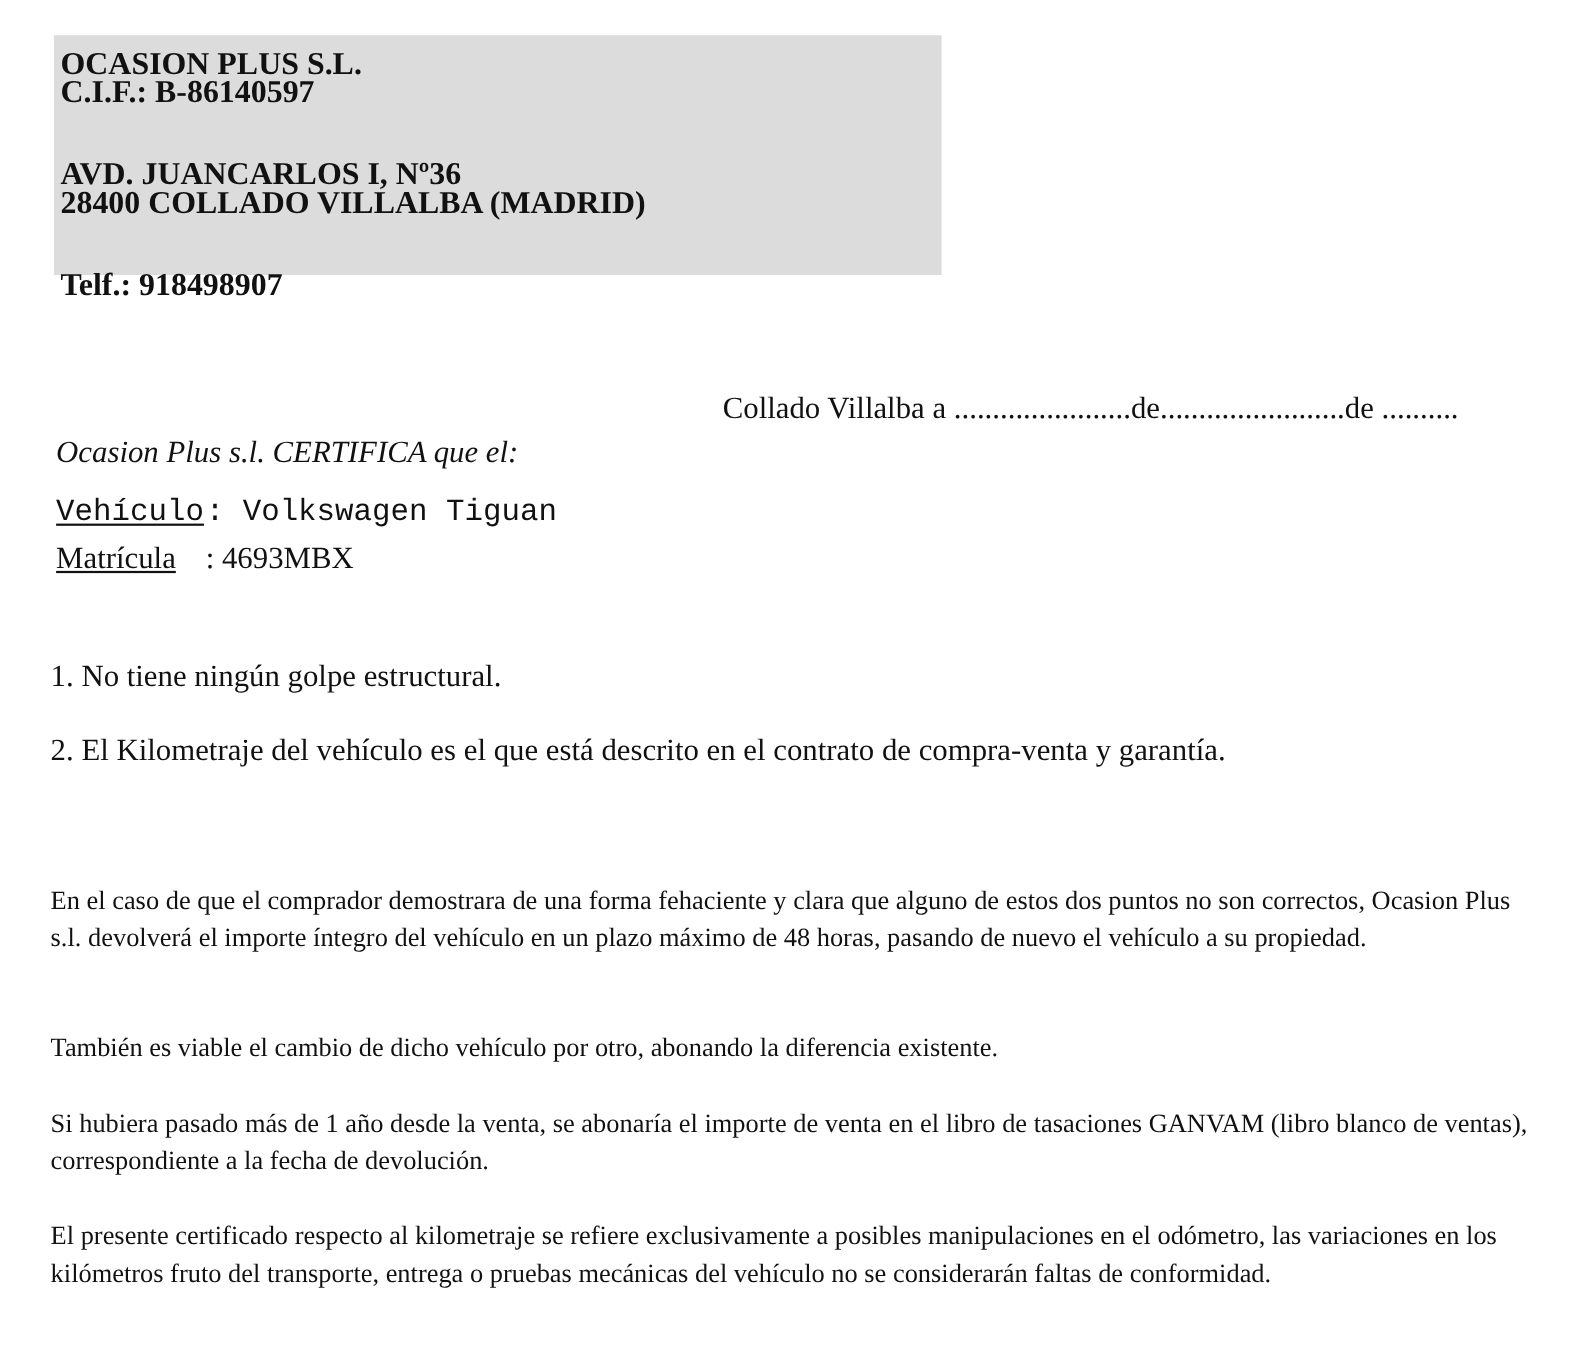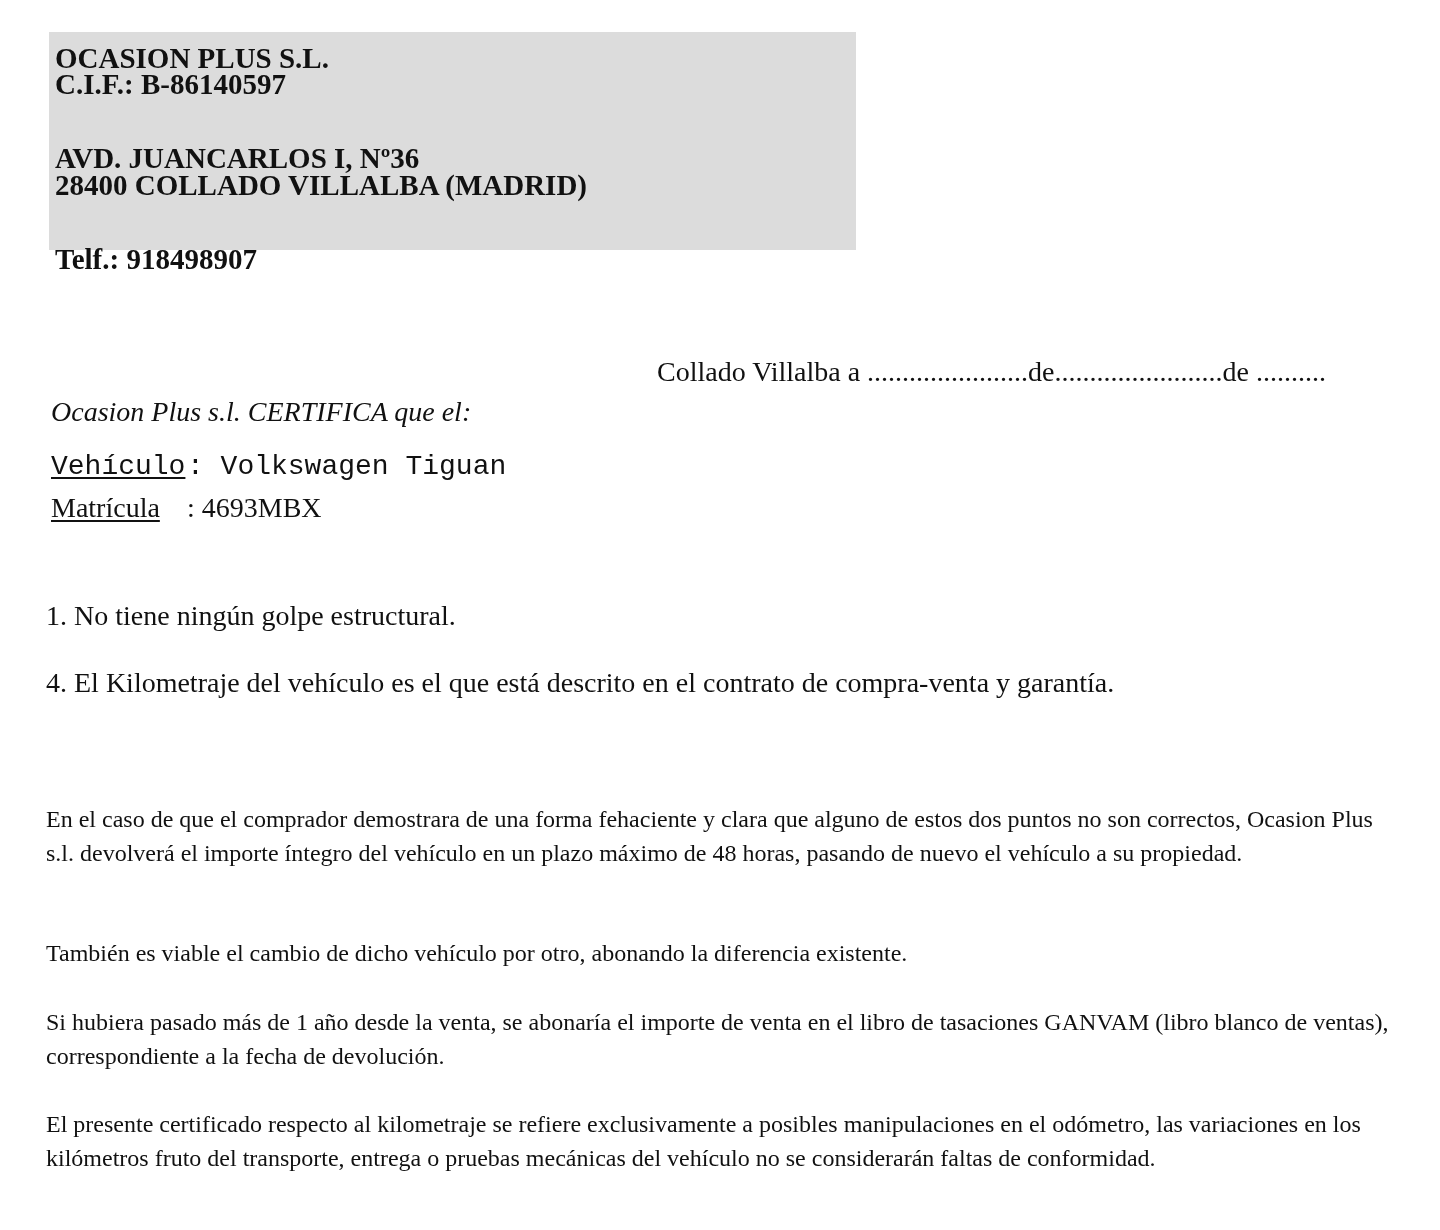--- a/index.html
+++ b/index.html
@@ -44,18 +44,18 @@
 
 <div class="line" style="left:51px; top:395px;font-style:italic;">Ocasion Plus s.l. CERTIFICA que el:</div>
 <div class="line" style="left:51px; top:450px;font-family:Liberation Mono, monospace;">
   <span class="label u">Vehículo</span><span>: Volkswagen Tiguan</span>
 </div>
 <div class="line" style="left:51px; top:491px;">
   <span class="label u">Matrícula</span><span>: 4693MBX</span>
 </div>
 
 <div class="line" style="left:46px; top:599px;">1. No tiene ningún golpe estructural.</div>
-<div class="line" style="left:46px; top:666px;">4. El Kilometraje del vehículo es el que está descrito en el contrato de compra-venta y garantía.</div>
+<div class="line" style="left:46px; top:666px;">2. El Kilometraje del vehículo es el que está descrito en el contrato de compra-venta y garantía.</div>
 
 <div class="para" style="top:802px;">En el caso de que el comprador demostrara de una forma fehaciente y clara que alguno de estos dos puntos no son correctos, Ocasion Plus s.l. devolverá el importe íntegro del vehículo en un plazo máximo de 48 horas, pasando de nuevo el vehículo a su propiedad.</div>
 <div class="para" style="top:936px;">También es viable el cambio de dicho vehículo por otro, abonando la diferencia existente.</div>
 <div class="para" style="top:1005px;">Si hubiera pasado más de 1 año desde la venta, se abonaría el importe de venta en el libro de tasaciones GANVAM (libro blanco de ventas), correspondiente a la fecha de devolución.</div>
 <div class="para" style="top:1107px;">El presente certificado respecto al kilometraje se refiere exclusivamente a posibles manipulaciones en el odómetro, las variaciones en los kilómetros fruto del transporte, entrega o pruebas mecánicas del vehículo no se considerarán faltas de conformidad.</div>
 
 </body></html>

